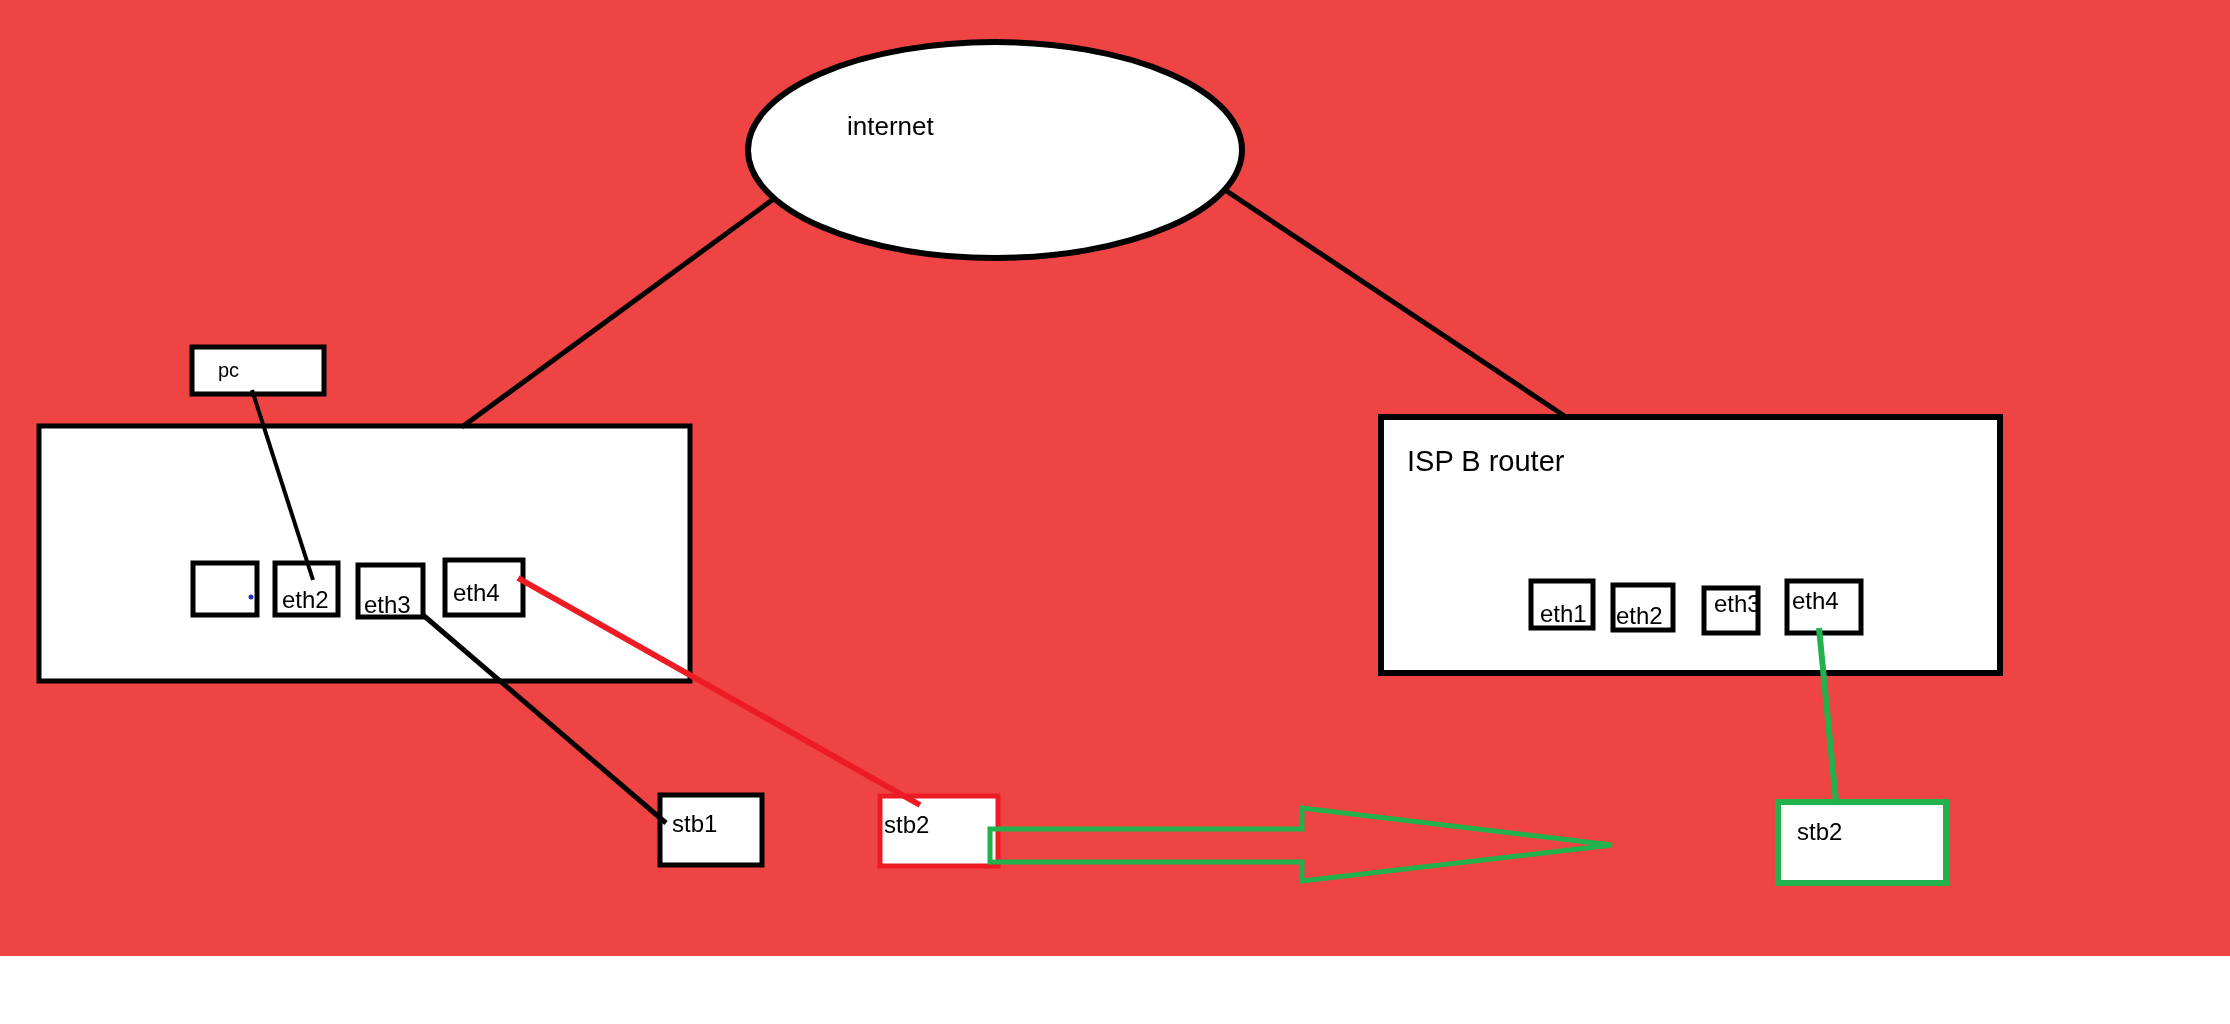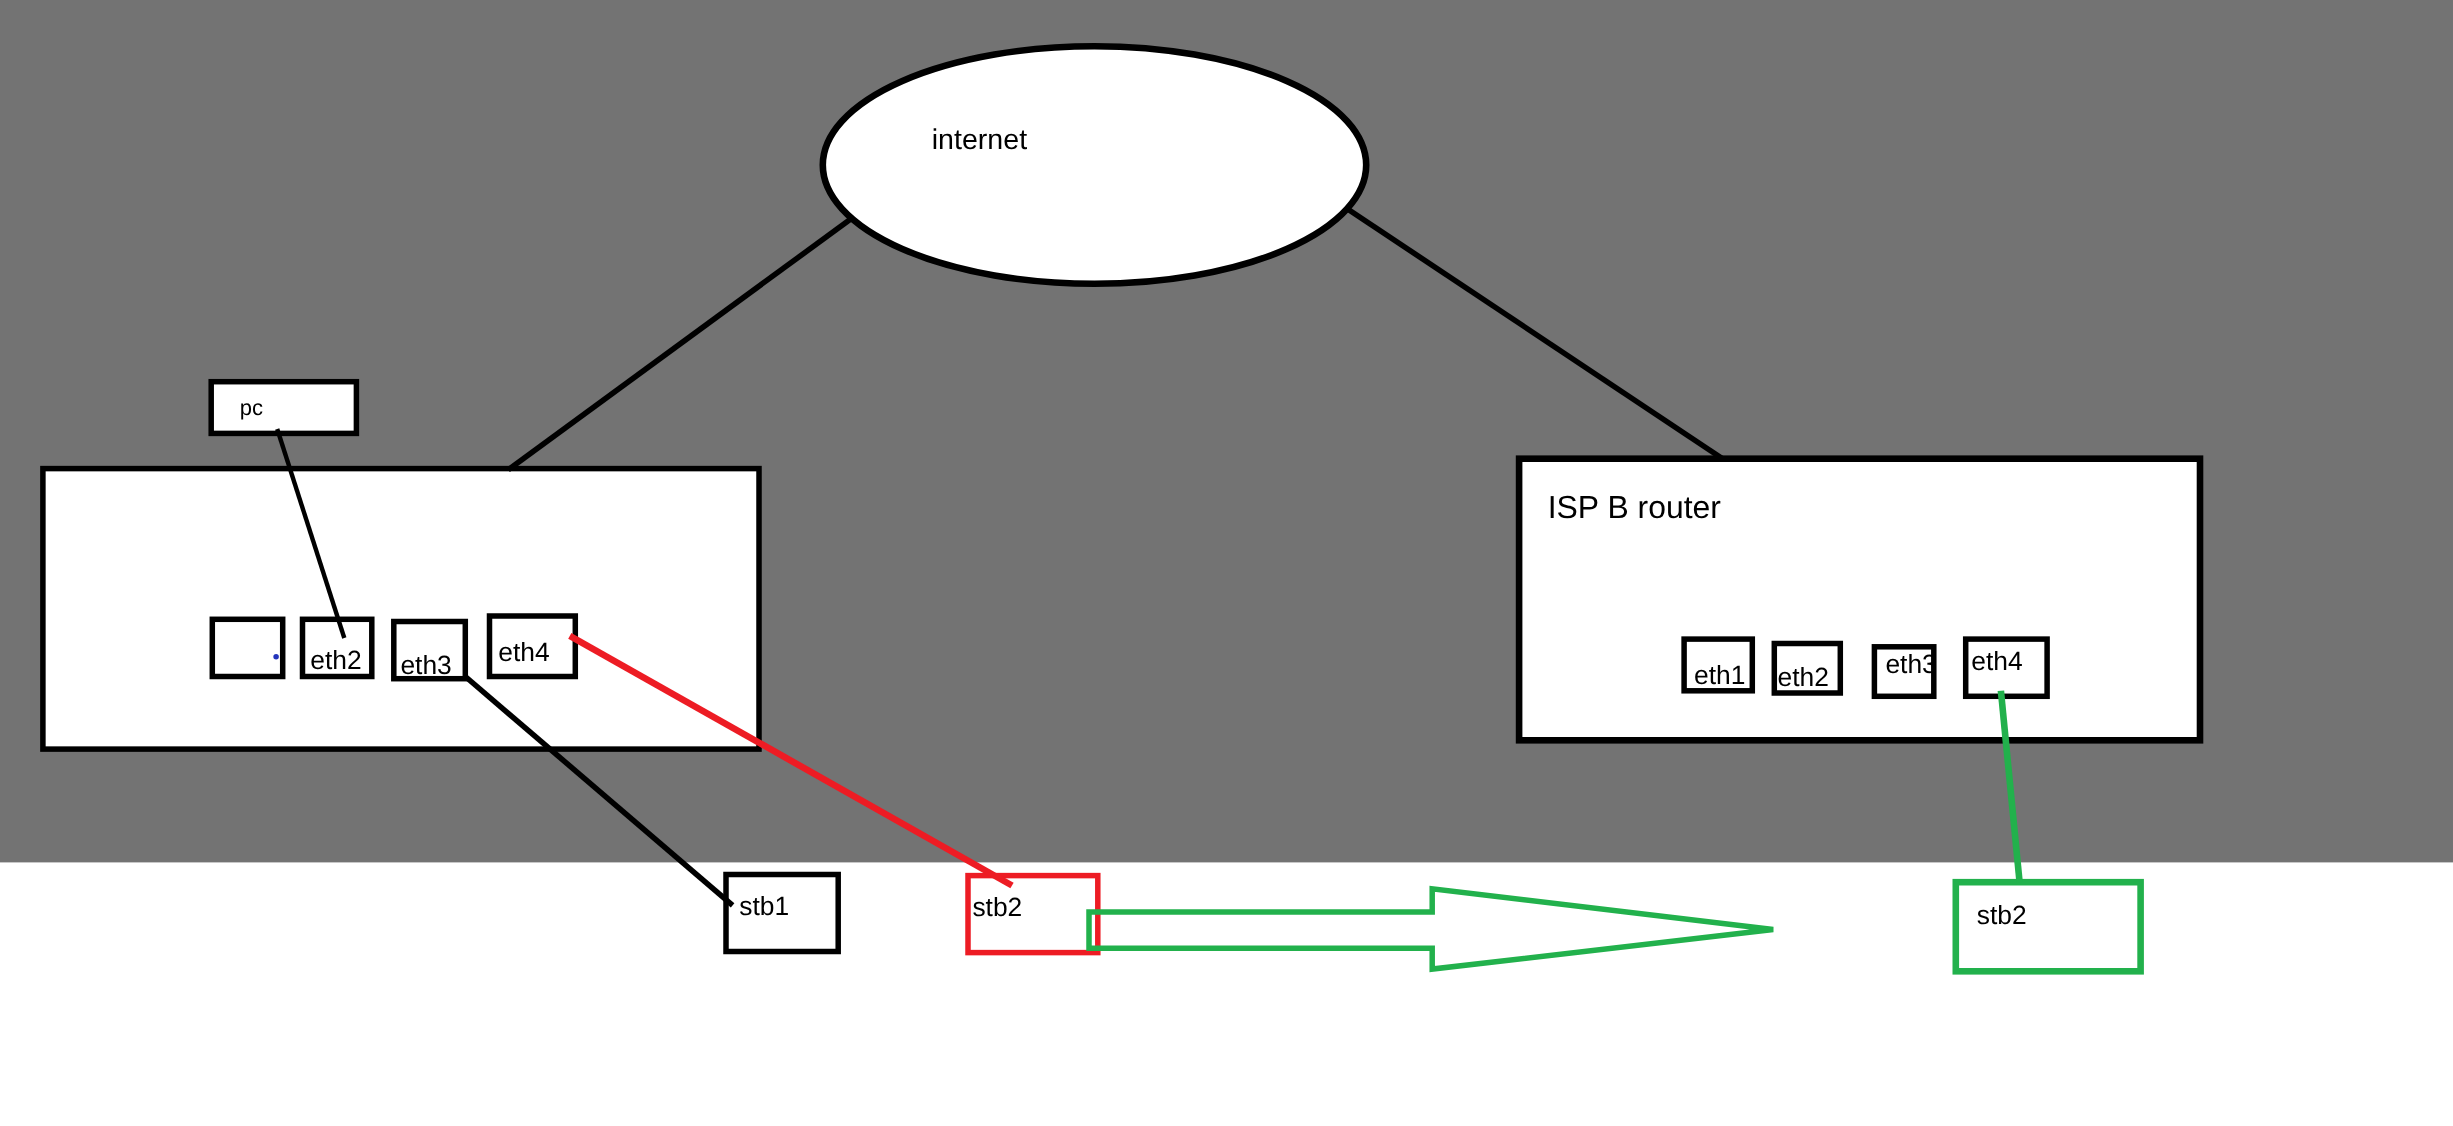--- a/index.html
+++ b/index.html
@@ -7,22 +7,22 @@
     padding: 0;
     background: #ffffff;
     width: 2230px;
     height: 1024px;
     overflow: hidden;
     font-family: "Liberation Sans", sans-serif;
   }
   .canvas {
     position: relative;
     width: 2230px;
-    height: 784px;
-    background: #737373;
+    height: 956px;
+    background: #ef4444;
   }
   svg { display: block; }
   text {
     font-family: "Liberation Sans", "DejaVu Sans", sans-serif;
     fill: #000000;
   }
   .lbl-big    { font-size: 26px; }
   .lbl-title  { font-size: 29px; }
   .lbl-port   { font-size: 24px; }
   .lbl-small  { font-size: 20px; }

